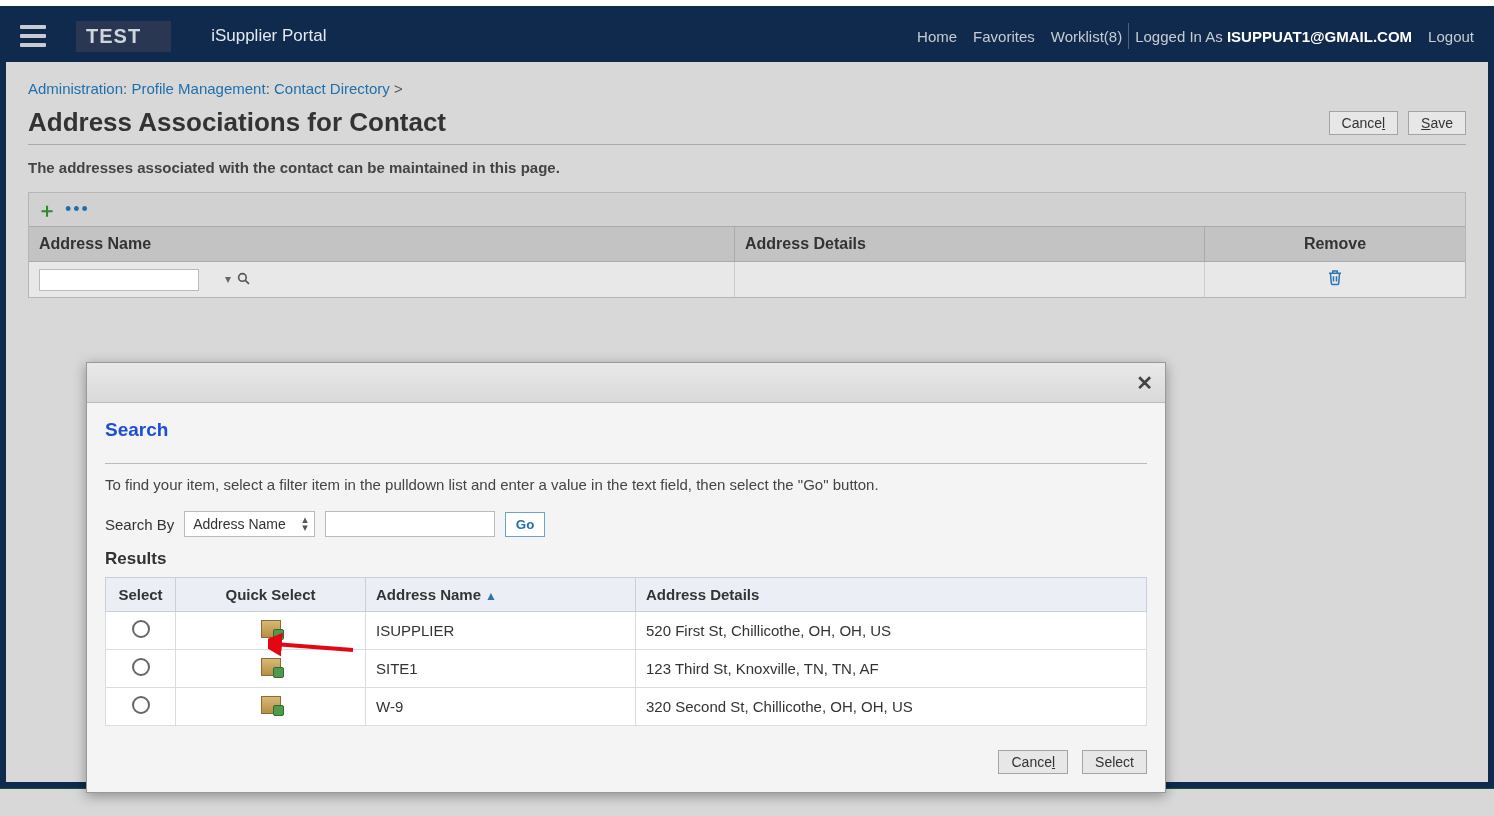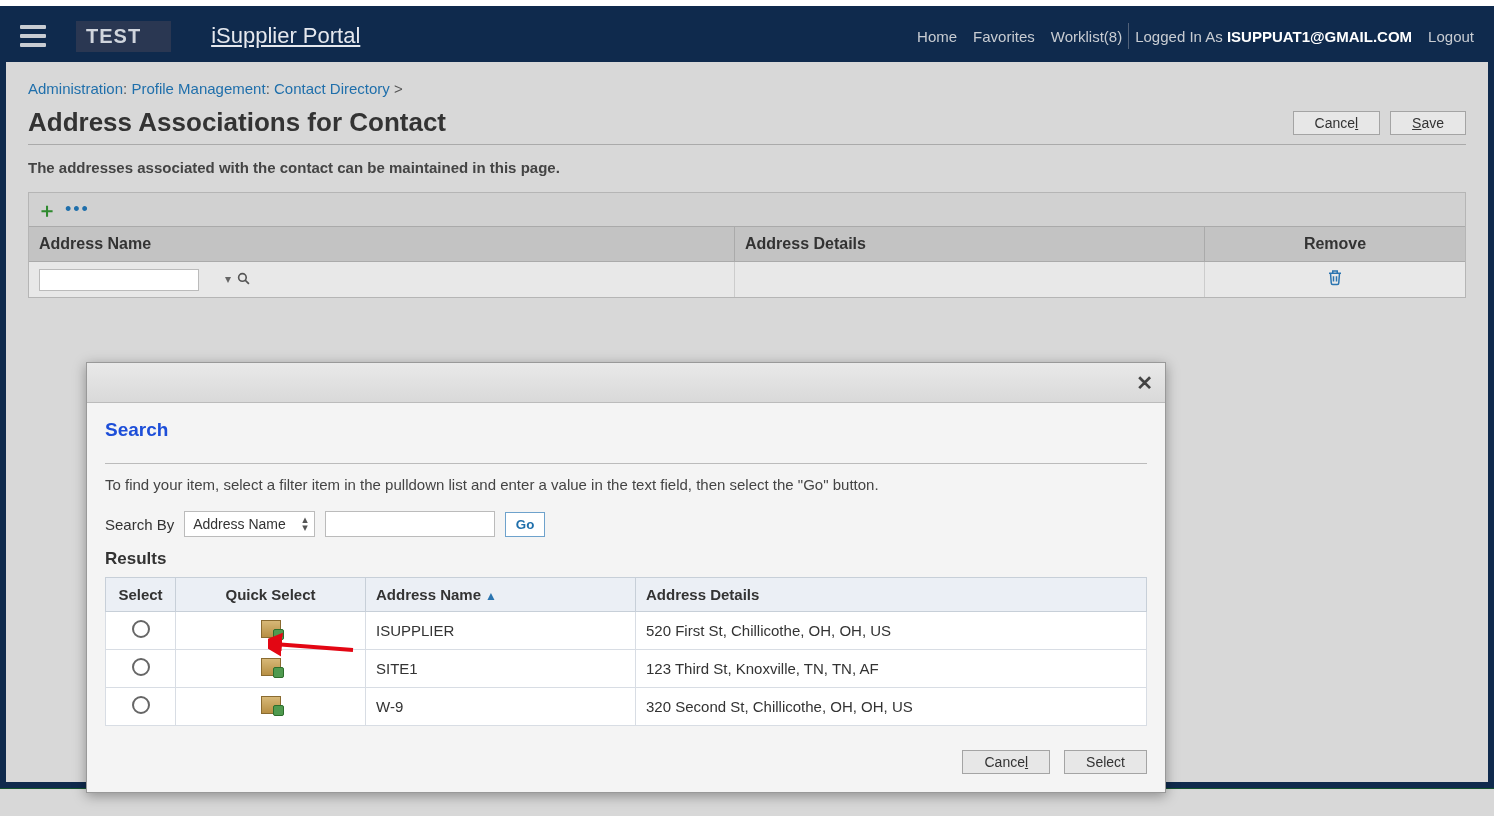--- a/index.html
+++ b/index.html
@@ -43,23 +43,22 @@
     background: #2a3752;
     color: #d0d5dd;
     padding: 4px 30px 4px 10px;
     font-weight: bold;
     font-size: 20px;
     letter-spacing: 1px;
     margin-right: 40px;
   }
   .app-title {
     color: #e5e8ee;
-    font-size: 22px;
+    font-size: 17px;
     font-weight: normal;
-    text-decoration: underline;
   }
   .topbar-right {
     display: flex;
     align-items: center;
     margin-left: auto;
     gap: 16px;
     font-size: 15px;
   }
   .topbar-right .nav-link { color:#c8ccd2; cursor:pointer; }
   .divider-v {
@@ -91,21 +90,21 @@
     border-bottom:1px solid #aaa;
     padding-bottom:6px;
     margin-bottom:14px;
   }
   .page-title {
     font-size:26px; font-weight:bold; color:#333;
   }
   .btn {
     background:#e7e7e7;
     border:1px solid #a4a4a4;
-    padding:3px 21px;
+    padding:3px 12px;
     font-size:14px;
     cursor:pointer;
     color:#333;
   }
   .btn + .btn { margin-left:6px; }
   .page-desc {
     font-weight:bold;
     font-size:15px;
     color:#444;
     margin-bottom:16px;

